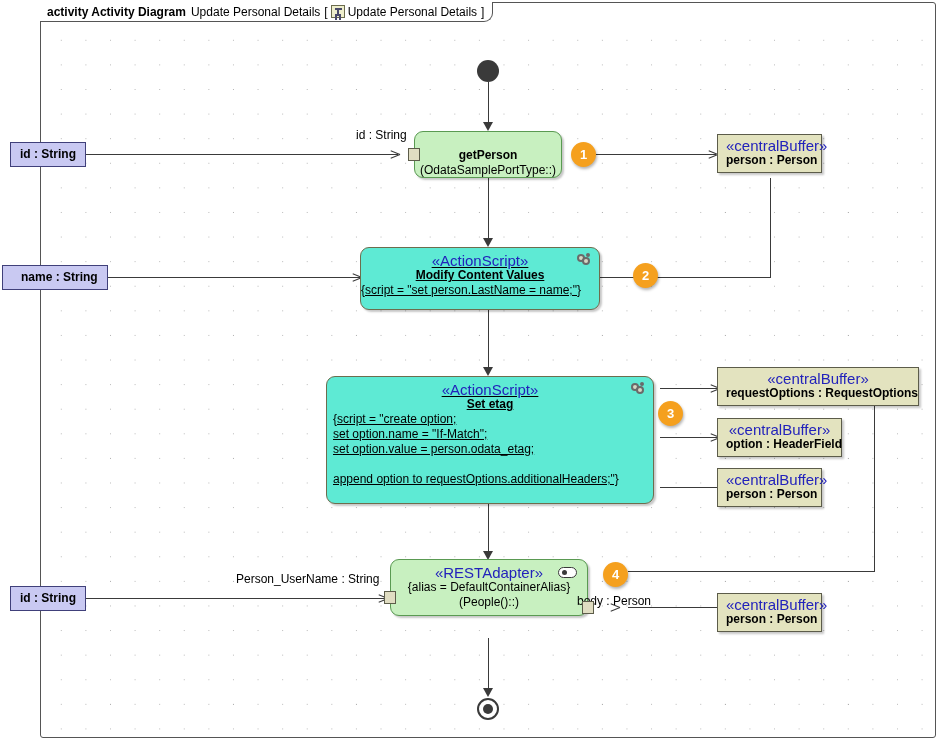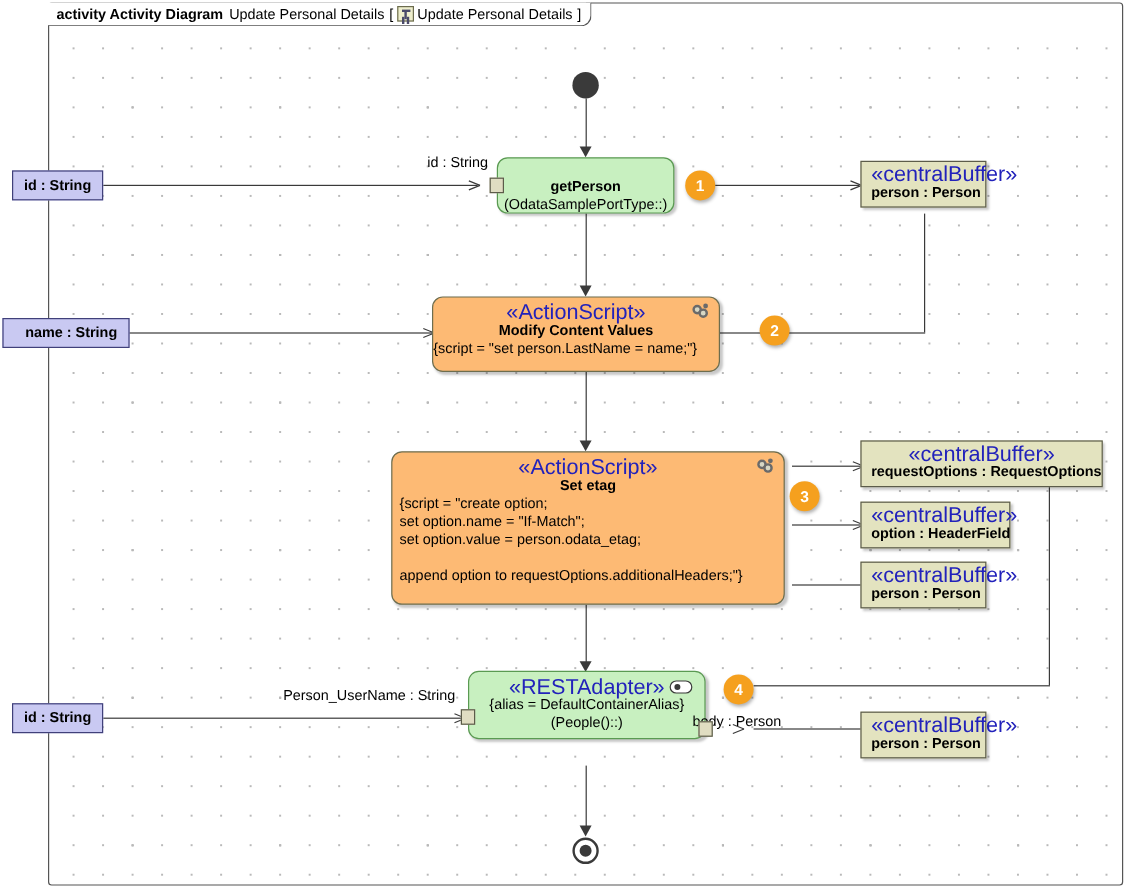--- a/index.html
+++ b/index.html
@@ -123,36 +123,37 @@
     z-index: 3;
     text-align: center;
     color: #000000;
   }
   .node.green {
     background: #c8f0c0;
     border-color: #5a9a52;
     border-radius: 9px;
   }
   .node.olive {
-    background: #fdba74;
+    background: #5eead4;
     border-color: #6d6d4e;
     border-radius: 9px;
+    text-decoration: underline;
   }
   .buffer {
     position: absolute;
     background: #e3e3bf;
     border: 1px solid #5c5c4a;
     box-shadow: 2px 2px 2px rgba(0,0,0,0.22);
     z-index: 3;
     text-align: center;
     padding: 3px 8px 4px 8px;
   }
   .stereo {
     color: #2222bb;
-    font-size: 18px;
+    font-size: 15px;
     line-height: 15px;
     white-space: nowrap;
   }
   .nname {
     font-weight: bold;
     font-size: 12px;
     line-height: 15px;
     white-space: nowrap;
     color: #000;
   }

